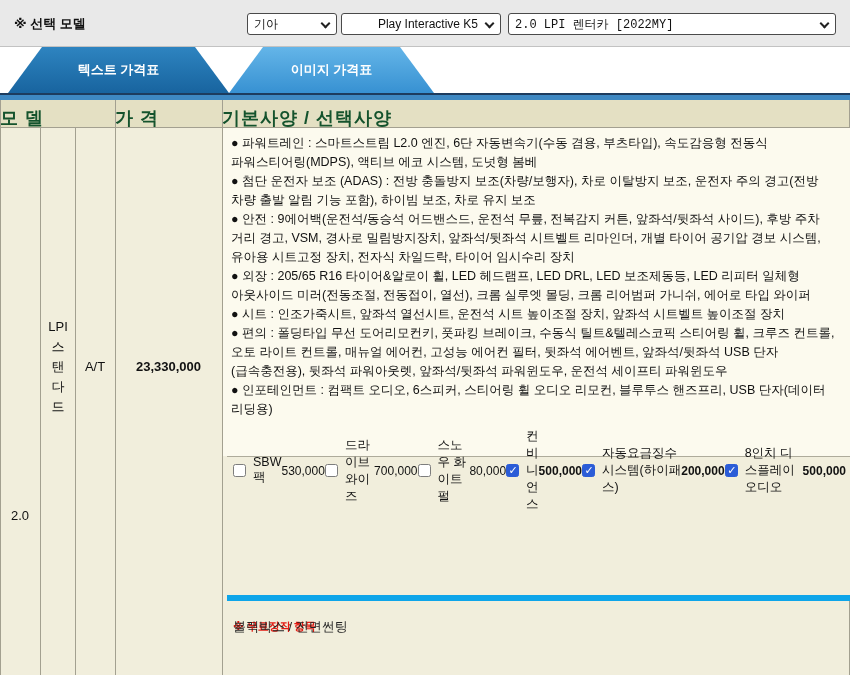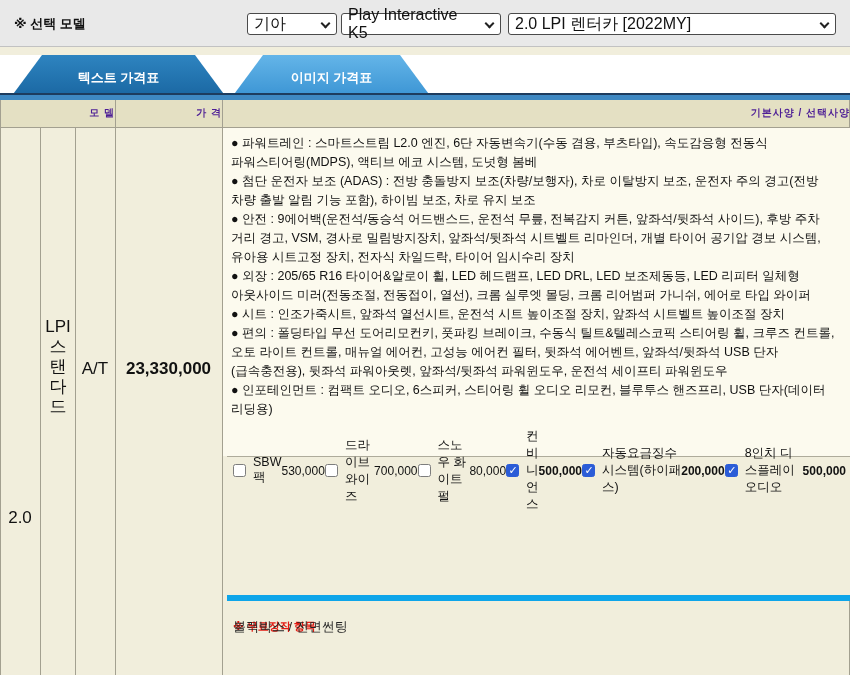--- a/index.html
+++ b/index.html
@@ -9,53 +9,53 @@
     position:relative; width:850px; height:675px; overflow:hidden;
     background:#f1eedc;
   }
   .abs { position:absolute; }
 
   
   .top-bar { left:0; top:0; width:850px; height:47px; background:#e9e9e9; border-bottom:1px solid #c2c2c2; }
   .top-label { left:14px; top:15px; font-size:13px; font-weight:bold; color:#111; }
   .sel {
     height:22px; background:#fff; border:1.5px solid #4a4a4a; border-radius:3px;
-    display:flex; align-items:center; padding:0 22px 0 6px; font-size:16px; color:#111;
+    display:flex; align-items:center; padding:0 22px 0 6px; font-size:12px; color:#111;
     cursor:default;
   }
   .sel .chev {
     position:absolute; right:7px; top:6px; width:7px; height:7px;
     border-right:2px solid #222; border-bottom:2px solid #222; transform:rotate(45deg);
   }
 
   
-  .tabs-row { left:0; top:47px; width:850px; height:46px; background:#ffffff;margin-top:8px; }
+  .tabs-row { left:0; top:47px; width:850px; height:46px; background:#ffffff; }
   .tab {
     position:absolute; top:0; height:46px; text-align:center; line-height:46px;
     color:#fff; font-size:13px; font-weight:bold; cursor:pointer;
     clip-path:polygon(34px 0, calc(100% - 34px) 0, 100% 100%, 0 100%);
   }
   .tab-active   { background:linear-gradient(#2e84c0,#18649f); }
   .tab-inactive { background:linear-gradient(#64b5e8,#3791d2); }
   .band-navy { left:0; top:93px; width:850px; height:2px; background:#1d3c5e; }
   .band-blue { left:0; top:95px; width:850px; height:5px; background:#3e88c2; }
 
   
   .thead { left:0; top:100px; width:850px; height:28px; background:#e4e0c3; border-bottom:1px solid #a3a090; }
-  .th { position:absolute; top:6px; text-align:right; font-size:10px; font-weight:bold; color:#4c1d95; letter-spacing:1px; }
+  .th { position:absolute; top:6px; text-align:left; font-size:18px; font-weight:bold; color:#14532d; letter-spacing:1px; }
   .vline { position:absolute; width:1px; background:#a3a090; }
 
   
   .spec-cell {
     left:223px; top:128px; width:627px; height:328px; background:#fcfaee;
     padding:6px 10px 0 8px; font-size:12.5px; line-height:19px; color:#111;
     overflow:hidden;
   }
   .spec-cell p { margin:0; word-break:keep-all; }
-  .cell-txt { font-size:17px; color:#111; text-align:center; }
+  .cell-txt { font-size:13px; color:#111; text-align:center; }
   .trim-vert { white-space:pre-line; line-height:20px; }
   .price-main { font-weight:bold; }
 
   
   .opts {
     left:227px; top:456px; width:627px; height:145px; background:#f1eedc;
     border-top:1px solid #aeab9b; border-bottom:6px solid #0ea5e9;
     padding:4px 8px 0 6px; display:flex; flex-direction:row;
   }
   .opt-row { display:flex; align-items:center; height:19.5px; }
@@ -86,21 +86,21 @@
 <div class="abs top-label">※ 선택 모델</div>
 
 <div class="abs sel" style="left:247px; top:13px; width:90px;">
   <span>기아</span>
   <span class="chev"></span>
 </div>
 <div class="abs sel" style="left:341px; top:13px; width:160px;justify-content:flex-end;">
   <span>Play Interactive K5</span>
   <span class="chev"></span>
 </div>
-<div class="abs sel" style="left:508px; top:13px; width:328px;">
+<div class="abs sel" style="left:508px; top:13px; width:328px;font-family:Liberation Mono, monospace;">
   <span>2.0 LPI 렌터카 [2022MY]</span>
   <span class="chev"></span>
 </div>
 
 <div class="abs tabs-row">
   <div class="tab tab-active" style="left:8px; width:221px;">텍스트 가격표</div>
   <div class="tab tab-inactive" style="left:229px; width:205px;">이미지 가격표</div>
 </div>
 <div class="abs band-navy"></div>
 <div class="abs band-blue"></div>

